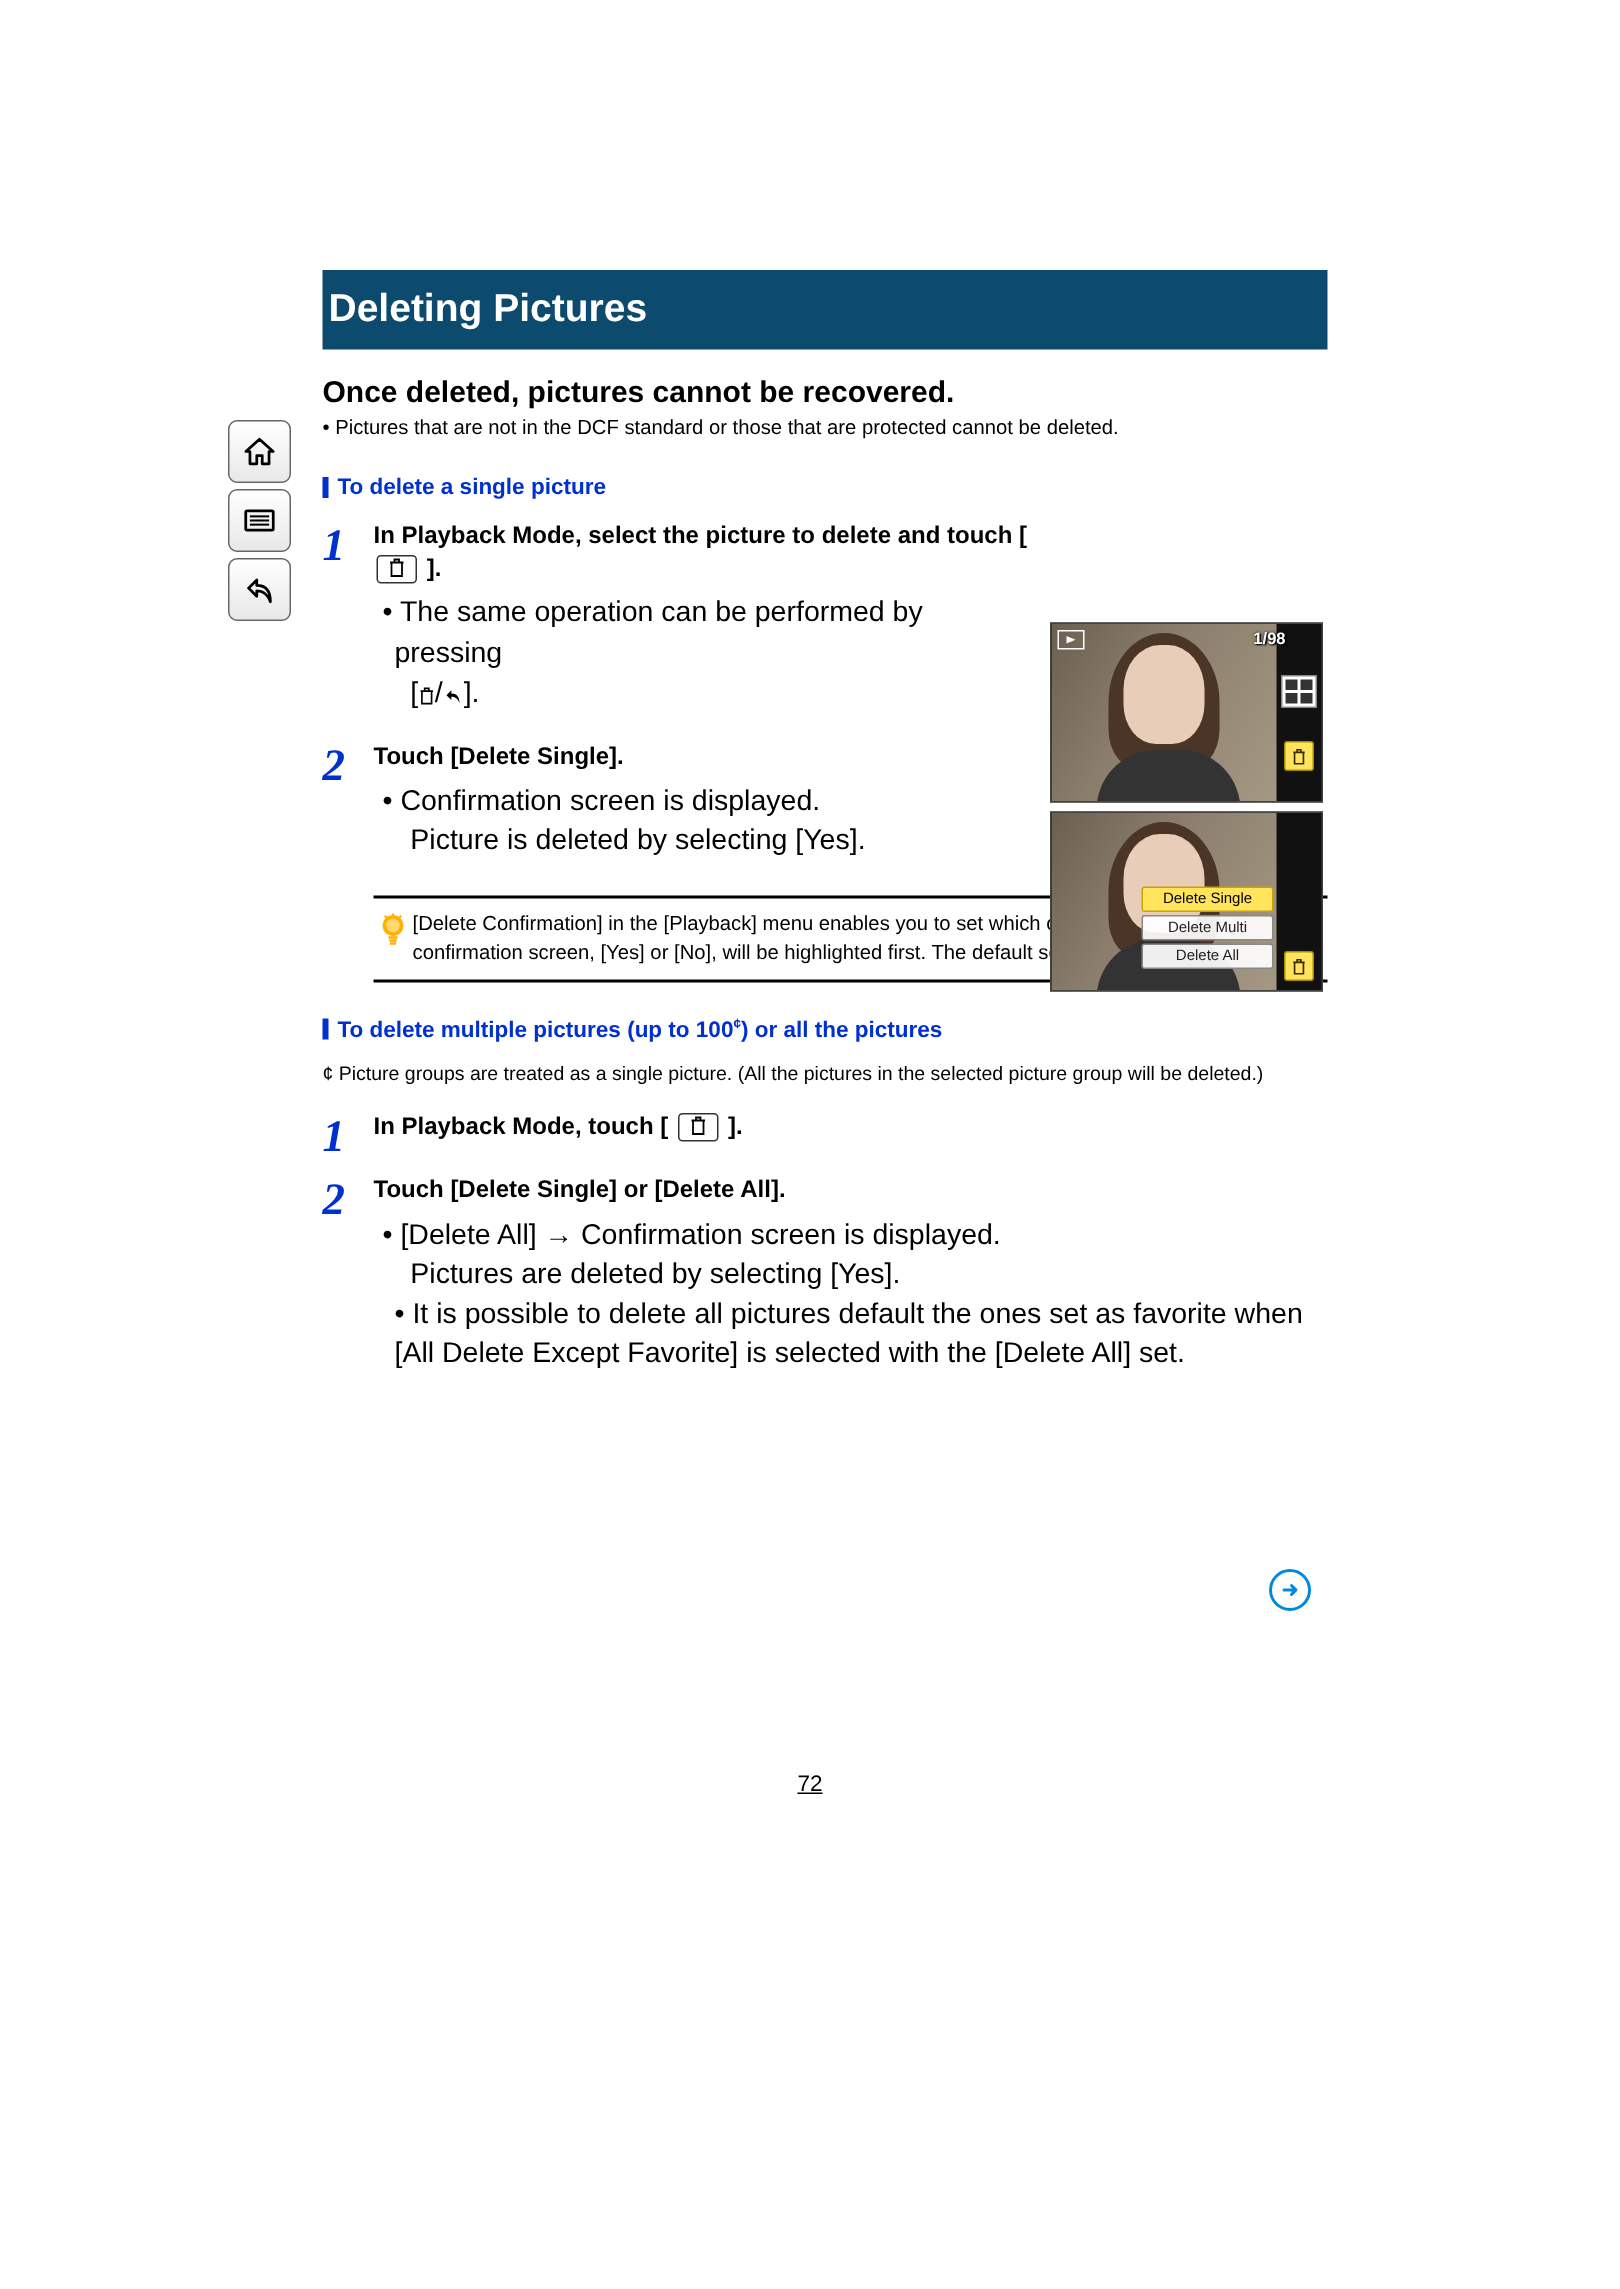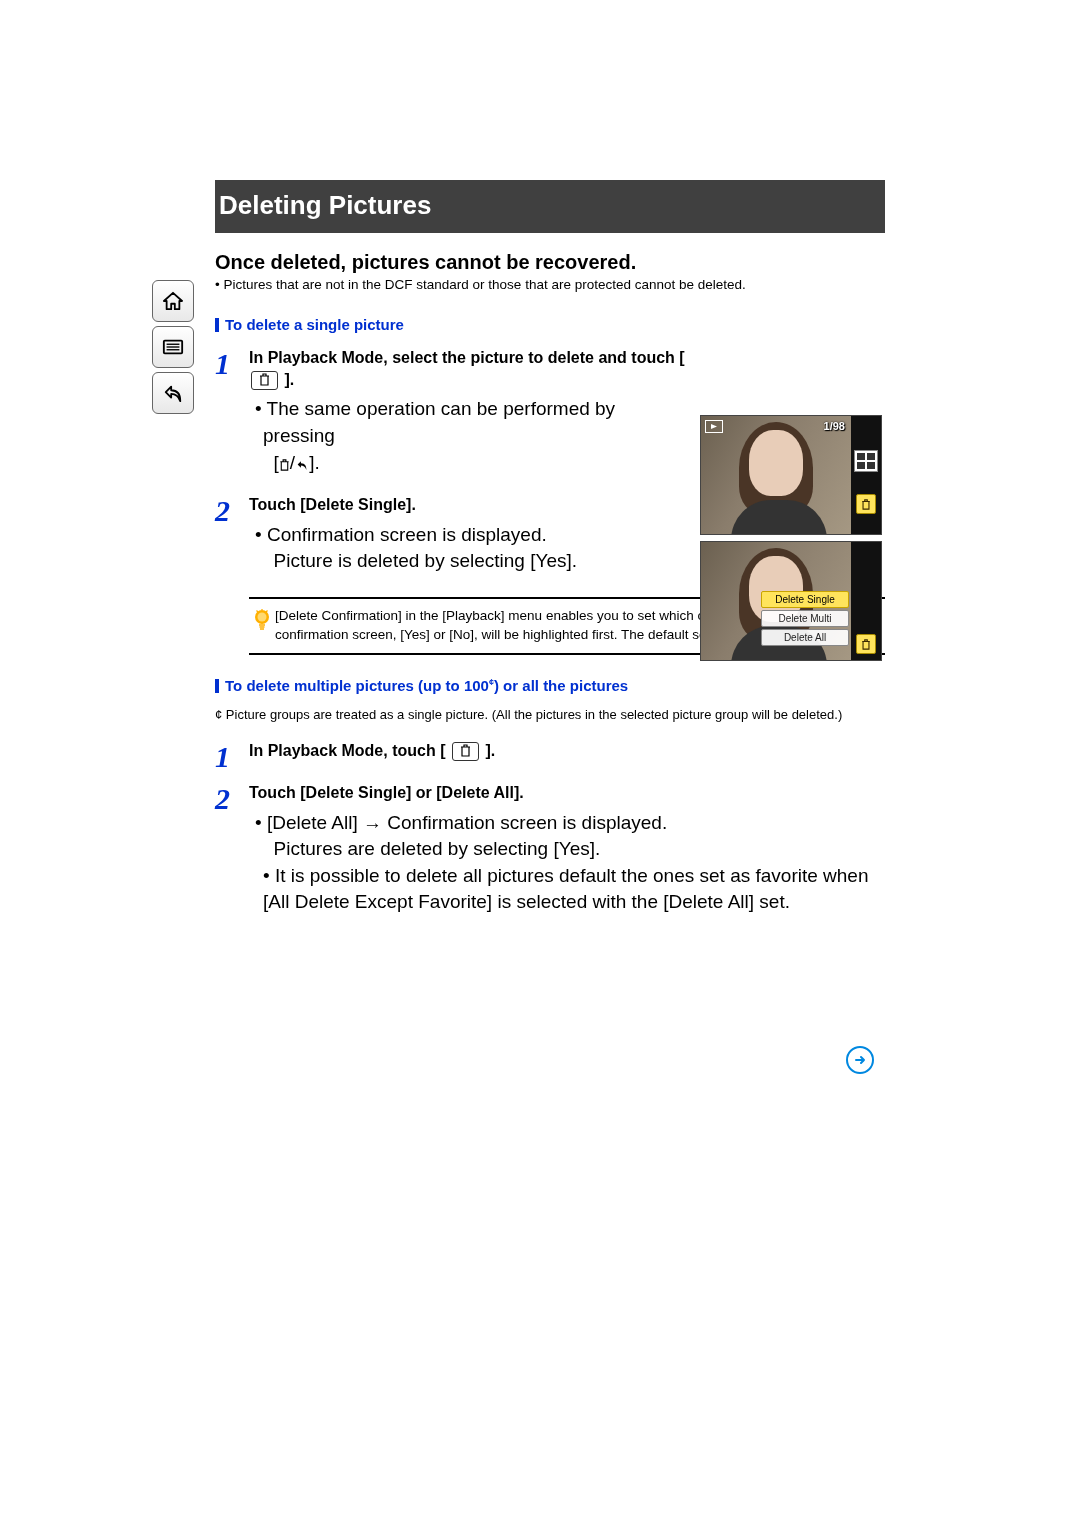--- a/index.html
+++ b/index.html
@@ -48,21 +48,21 @@
     color:#222;
   }
   .chapter-shape {
     position:absolute;
     right:0;
     top:0;
     width:100%;
     height:30px;
   }
   .title-bar {
-    background:#404040;
+    background:#0c4a6e;
     color:#fff;
     font-size:26px;
     font-weight:bold;
     padding:10px 12px 12px 4px;
   }
   .warn {
     font-weight:bold;
     margin-top:18px;
     font-size:20px;
   }
@@ -197,21 +197,21 @@
   .screen-right{
     position:absolute;
     right:0;top:0;width:30px;bottom:0;
     display:flex;flex-direction:column;
     align-items:center;
     padding-top:6px;
     gap:22px;
   }
   .counter{
     position:absolute;
-    right:36px;top:4px;
+    right:24px;top:4px;
     color:#fff;
     font-size:11px;
     text-shadow:0 0 2px #000,1px 1px 1px #000;
     font-weight:bold;
   }
   .play-ind{
     position:absolute;
     left:4px;top:4px;
     width:16px;height:11px;
     border:1px solid #fff;
@@ -443,13 +443,14 @@
       </div>
     </div>
   </div>
 
   <div class="next-arrow">
     <svg width="12" height="12" viewBox="0 0 12 12">
         <path d="M2 6 H10 M7 3 L10 6 L7 9" fill="none" stroke="#0088e0" stroke-width="2" stroke-linecap="round" stroke-linejoin="round"></path>
       </svg>
   </div>
 
+  <div class="page-num">72</div>
 </div>
 
 </body></html>

